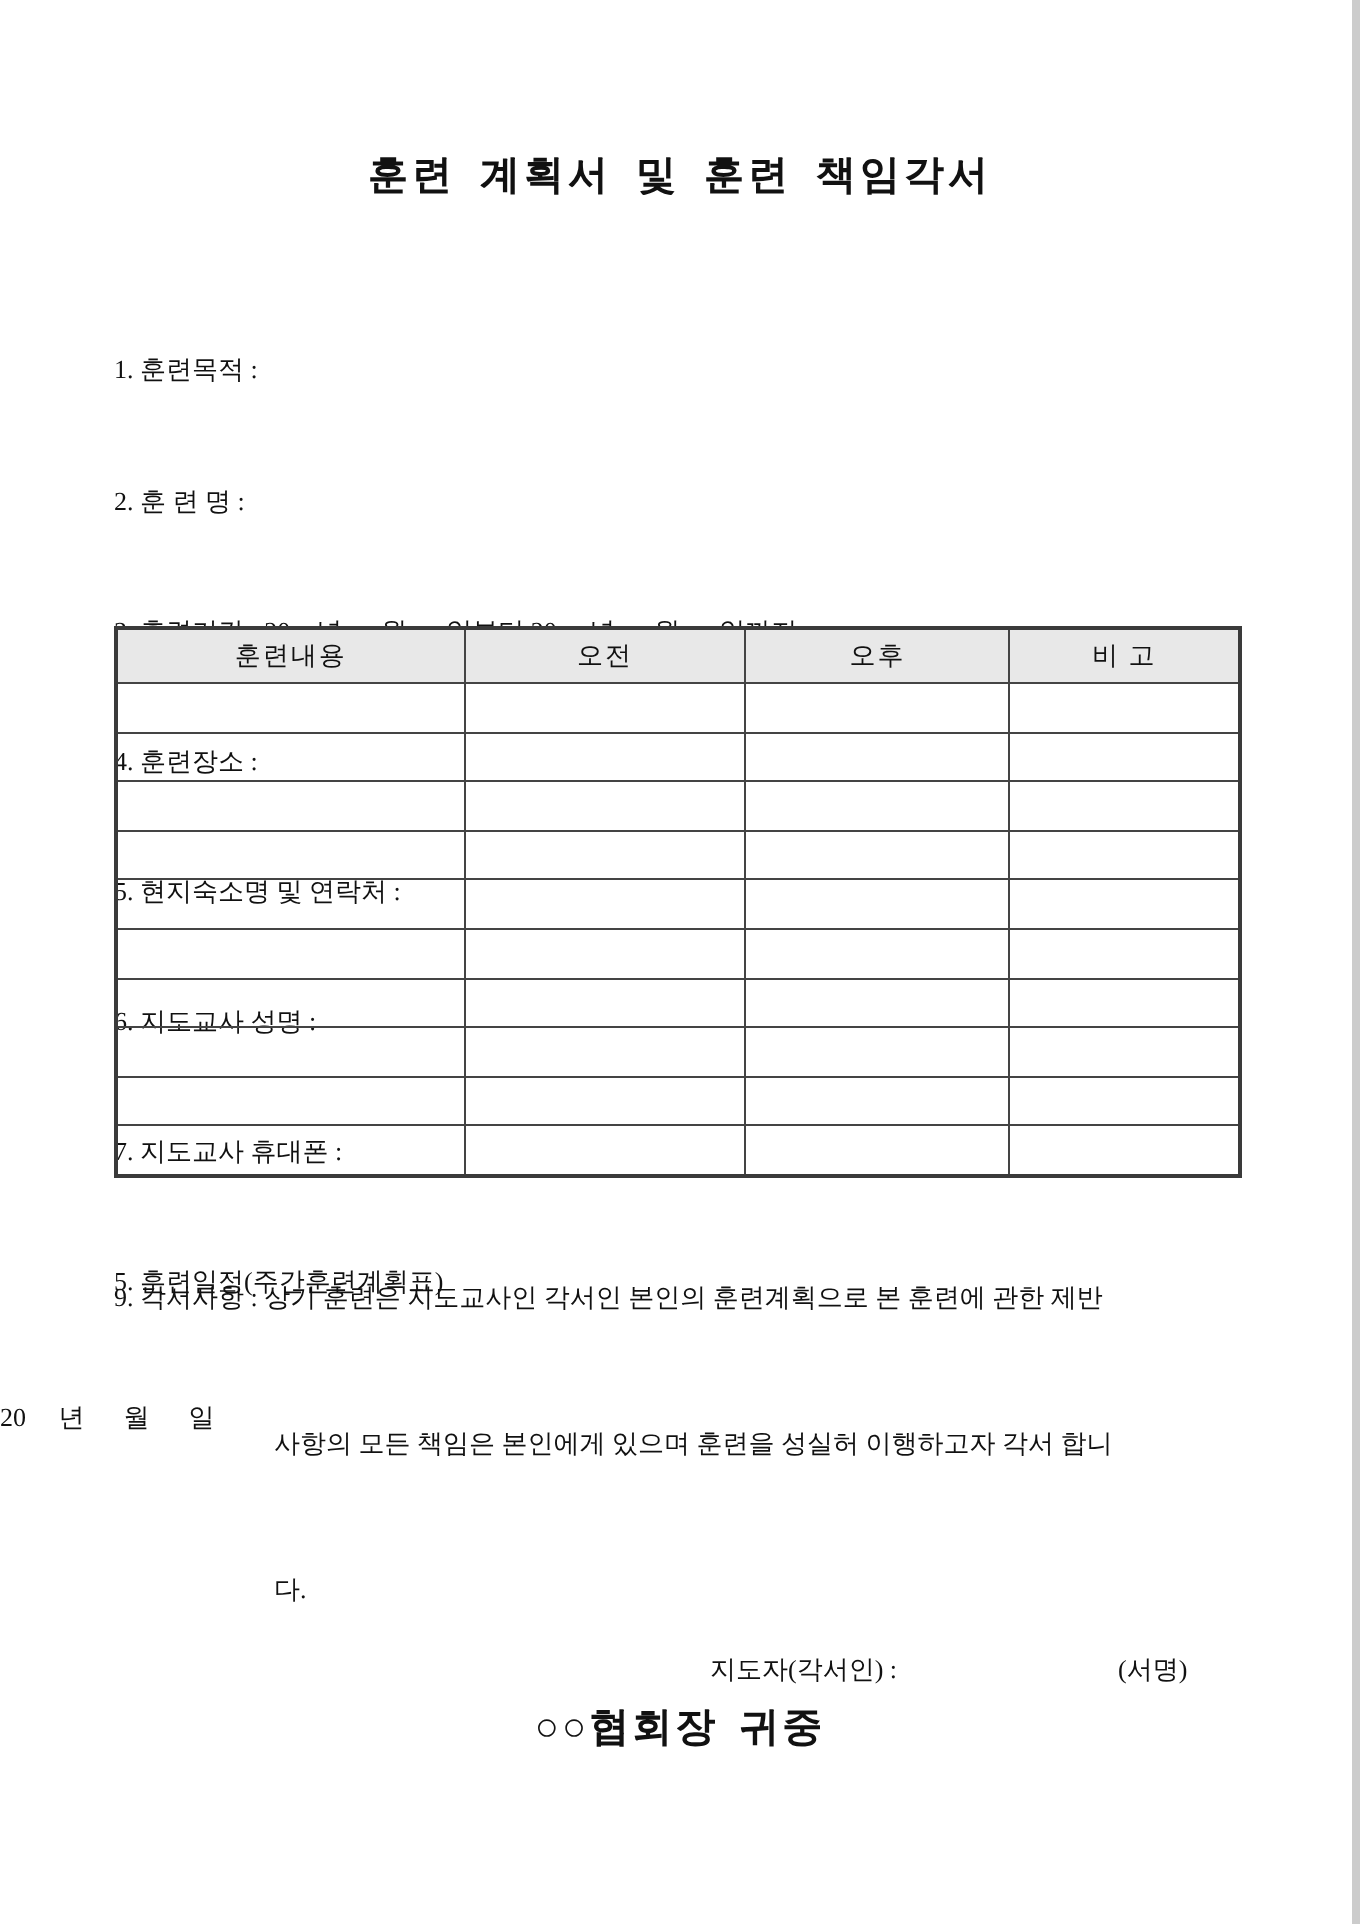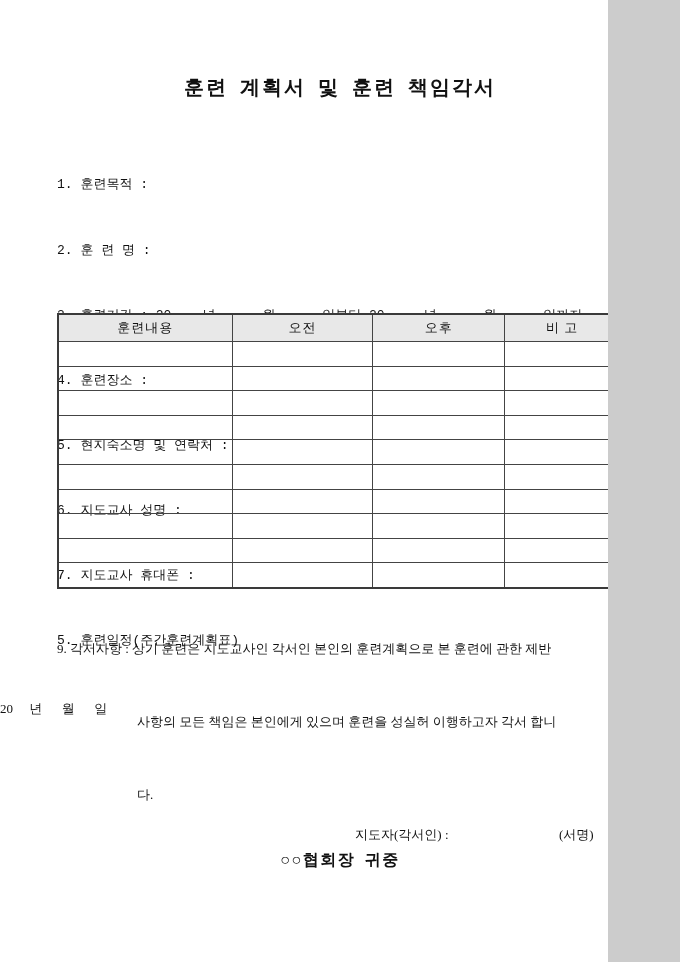--- a/index.html
+++ b/index.html
@@ -9,37 +9,36 @@
     --page-bg:#ffffff;
   }
   html,body{margin:0;padding:0;}
   body{
     width:680px;height:962px;
     background:#cccccc;
     font-family:"Liberation Serif","DejaVu Serif",serif;
   }
   .page{
     position:relative;
-    width:608px;height:962px;
+    width:676px;height:962px;
     background:var(--page-bg);
     color:var(--text);
     overflow:hidden;
   }
   .doc-title{
     position:absolute;top:74px;left:0;width:680px;
     text-align:center;
     font-size:20px;font-weight:bold;
     letter-spacing:2px;word-spacing:5px;
     white-space:pre-wrap;
   }
   .item-list{
     position:absolute;top:131px;left:57px;width:580px;
     font-size:13px;line-height:21.7px;
     white-space:pre-wrap;
-    font-family:Liberation Mono, monospace;
   }
   .schedule-table{
     position:absolute;top:313px;left:57px;width:564px;
     border-collapse:collapse;
     table-layout:fixed;
     font-size:13px;
   }
   .schedule-table,
   .schedule-table th,
   .schedule-table td{
@@ -75,21 +74,21 @@
   .signature-row{
     position:absolute;top:791px;left:0;width:680px;height:20px;
     font-size:13px;
     margin-top:35px;
   }
   .signature-label{position:absolute;left:355px;top:0;white-space:pre-wrap;}
   .signature-sign{position:absolute;left:559px;top:0;white-space:pre-wrap;}
   .closing-line{
     position:absolute;top:850px;left:0;width:680px;
     text-align:center;
-    font-size:16px;font-weight:bold;
+    font-size:20px;font-weight:bold;
     letter-spacing:1.5px;word-spacing:4px;
     white-space:pre-wrap;
   }
 </style>
 </head>
 <body>
 
 <div class="page">
 
   <div class="doc-title">훈련 계획서 및 훈련 책임각서</div>

